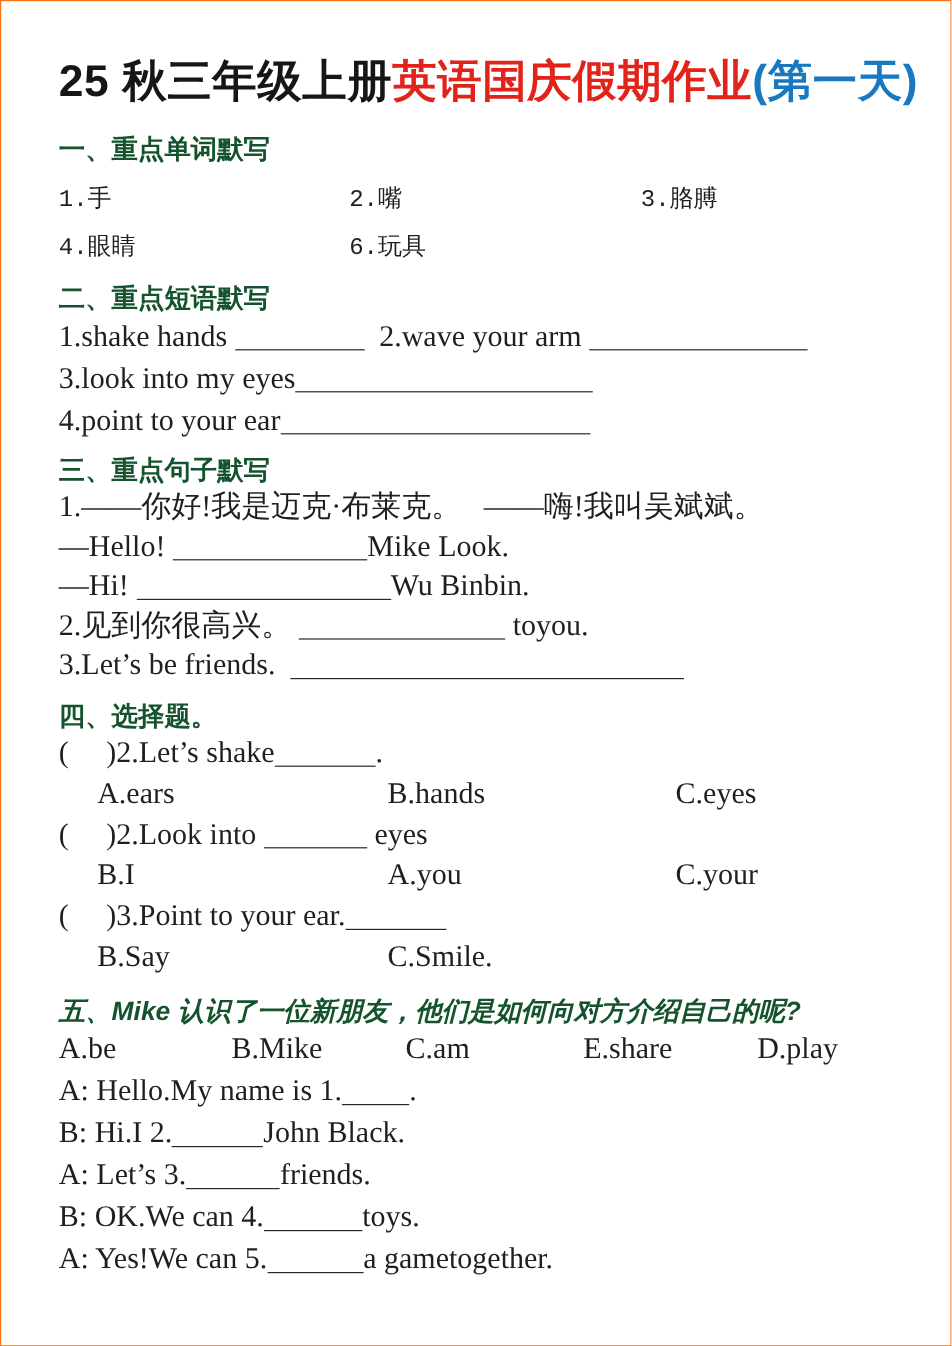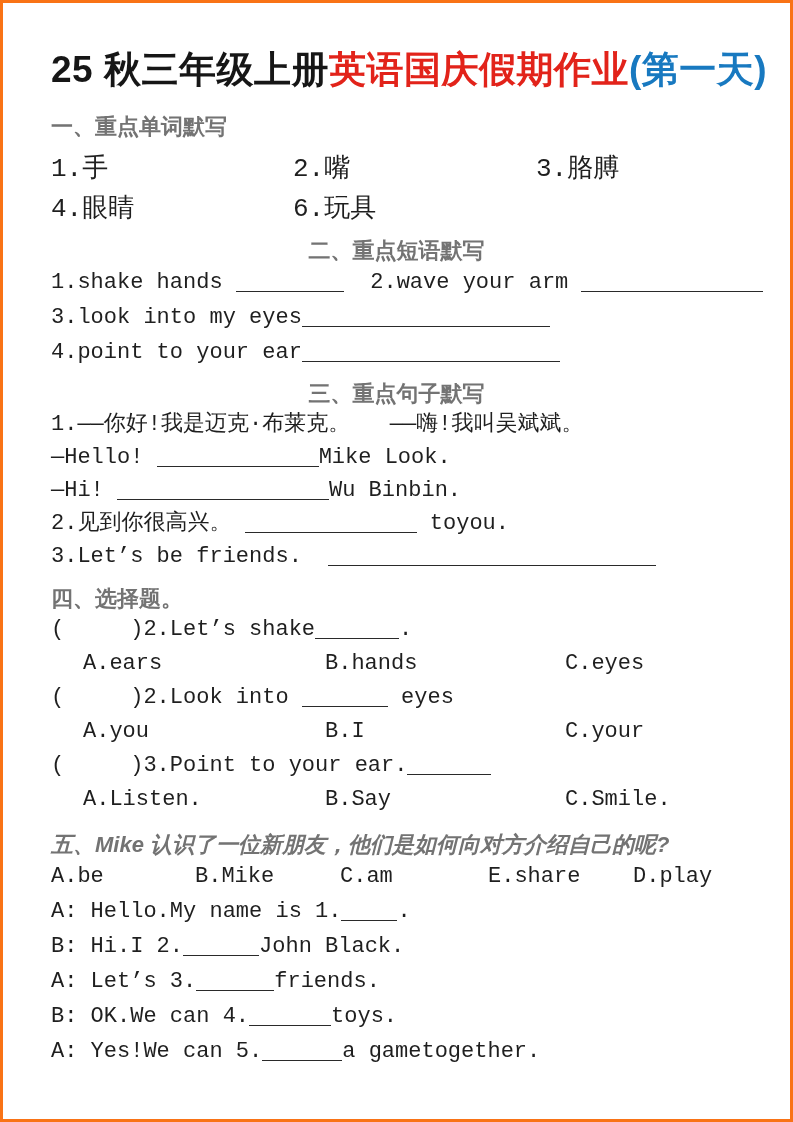--- a/index.html
+++ b/index.html
@@ -1,52 +1,52 @@
 <!DOCTYPE html>
 <html><head>
 <meta charset="utf-8">
 <style>
   html,body{margin:0;padding:0;background:#fafafa;}
   .page{
     width:793px;height:1122px;box-sizing:border-box;
-    margin:0 auto;background:#ffffff;border:3px solid #f97316;
+    margin:0 auto;background:#ffffff;border:1px solid #f97316;
     padding:46px 48px 0 48px;position:relative;overflow:hidden;
     font-family:"Liberation Sans","DejaVu Sans",sans-serif;color:#1f1f1f;
   }
   .title{
     font-size:37px;font-weight:700;line-height:42px;white-space:pre;
     letter-spacing:0.5px;color:#161616;
   }
   .title .red{color:#e2231a;}
   .title .blue{color:#1879c0;}
   .sec-head{
-    font-size:22px;font-weight:700;line-height:28px;color:#737373;
+    font-size:22px;font-weight:700;line-height:28px;color:#14532d;
     white-space:pre;
   }
   .mt-a{margin-top:22px;}
-  .mt-b{margin-top:10px;text-align:center;}
+  .mt-b{margin-top:10px;}
   .mt-d{margin-top:12px;}
   .mt-e{margin-top:14px;font-style:italic;}
   .line{
-    font-family:Liberation Mono, monospace;
-    font-size:22px;line-height:35px;white-space:pre;color:#1f1f1f;
+    font-family:Liberation Serif, serif;
+    font-size:25px;line-height:35px;white-space:pre;color:#1f1f1f;
   }
   .line.h33{line-height:33px;}
   .line.h34{line-height:34px;}
   .blank{
     display:inline-block;height:14px;margin-bottom:-4px;
     border-bottom:1.6px solid #2a2a2a;
   }
   
   .word-grid{display:block;margin-top:6px;}
   .word-row{display:grid;grid-template-columns:242px 243px 1fr;height:40px;}
   .word-cell{display:flex;align-items:center;}
   .word-label{
     font-family:"Liberation Mono","DejaVu Sans Mono",monospace;
-    font-size:26px;display:inline-block;width:80px;white-space:pre;
+    font-size:20px;display:inline-block;width:80px;white-space:pre;
   }
   .guide{width:122px;transform:translateY(-1px);}
   .guide .gl{height:10px;border-top:1px solid #c6c6c6;}
   .guide .gl:first-child{border-top:1px solid #8f8f8f;}
   .guide .gl:last-child{border-top:1px solid #8f8f8f;height:0;}
   
   .opt-row{display:grid;grid-template-columns:242px 240px 1fr;}
   .opt-row .line{line-height:34px;margin-left:32px;}
   .bank-row{display:grid;grid-template-columns:144px 145px 148px 145px 1fr;}
   .bank-row .line{line-height:35px;}
@@ -100,27 +100,26 @@
 
   <div class="sec-head mt-d">四、选择题。</div>
   <div class="line h34"><span>(     )2.Let’s shake</span><span class="blank" style="width:84px"></span><span>.</span></div>
   <div class="opt-row">
     <span class="line">A.ears</span>
     <span class="line">B.hands</span>
     <span class="line">C.eyes</span>
   </div>
   <div class="line h34"><span>(     )2.Look into </span><span class="blank" style="width:86px"></span><span> eyes</span></div>
   <div class="opt-row">
+    <span class="line">B.I</span>
     <span class="line">A.you</span>
-    <span class="line">B.I</span>
     <span class="line">C.your</span>
   </div>
   <div class="line h34"><span>(     )3.Point to your ear.</span><span class="blank" style="width:84px"></span></div>
   <div class="opt-row">
-    <span class="line">A.Listen.</span>
     <span class="line">B.Say</span>
     <span class="line">C.Smile.</span>
   </div>
 
   <div class="sec-head mt-e">五、Mike 认识了一位新朋友，他们是如何向对方介绍自己的呢?</div>
   <div class="bank-row">
     <span class="line">A.be</span>
     <span class="line">B.Mike</span>
     <span class="line">C.am</span>
     <span class="line">E.share</span>

